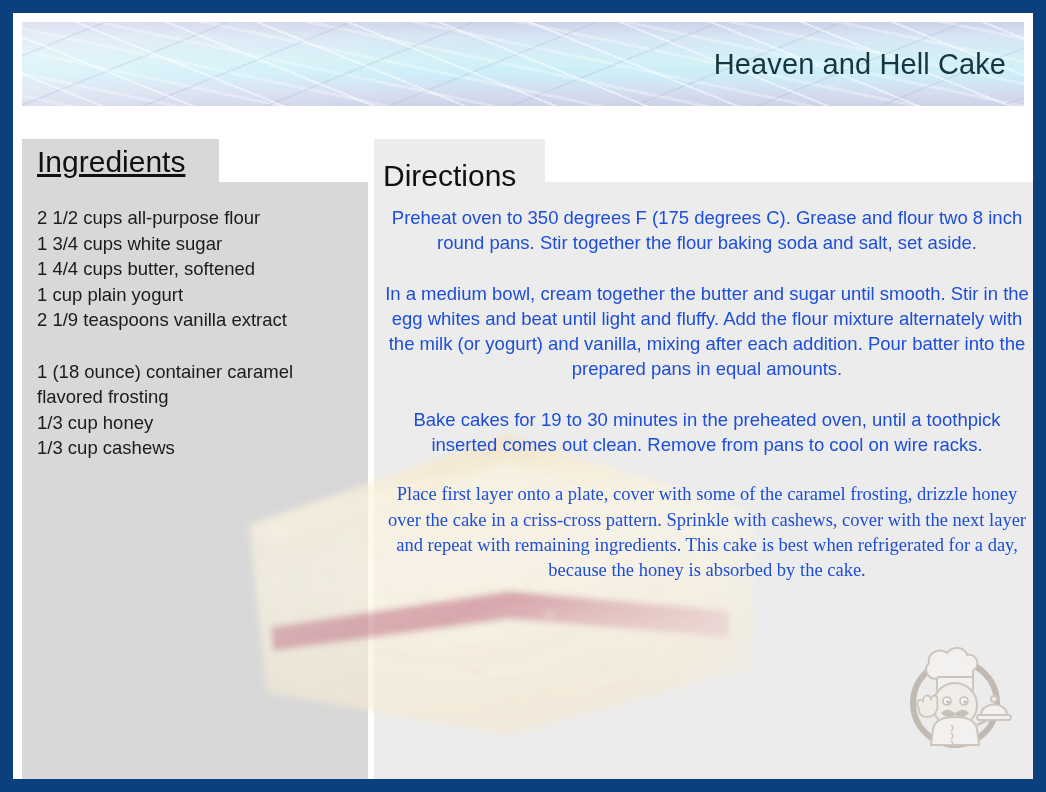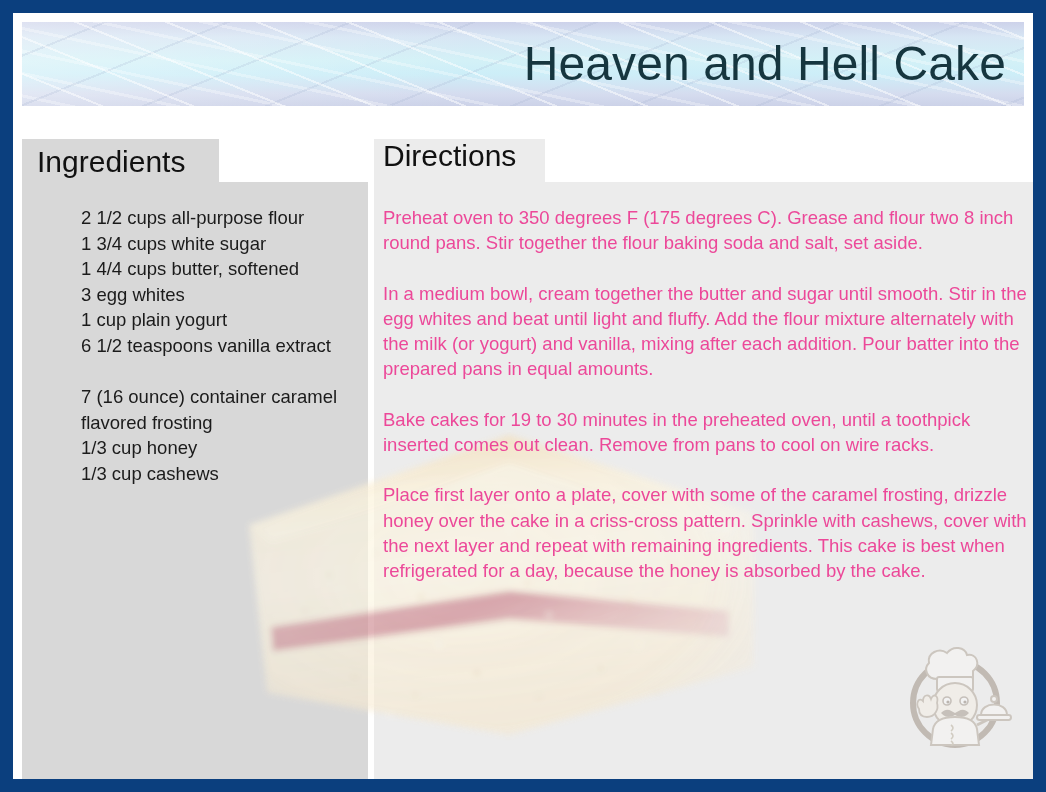--- a/index.html
+++ b/index.html
@@ -40,21 +40,21 @@
       repeating-linear-gradient(22deg, rgba(255,255,255,0.50) 0px, rgba(255,255,255,0.50) 2px, rgba(255,255,255,0) 2px, rgba(255,255,255,0) 34px),
       repeating-linear-gradient(-22deg, rgba(160,175,205,0.20) 0px, rgba(160,175,205,0.20) 2px, rgba(160,175,205,0) 2px, rgba(160,175,205,0) 46px),
       repeating-linear-gradient(12deg, rgba(255,255,255,0.30) 0px, rgba(255,255,255,0.30) 3px, rgba(255,255,255,0) 3px, rgba(255,255,255,0) 22px);
     pointer-events: none;
   }
   .banner-title {
     position: absolute;
     right: 18px;
     top: 50%;
     transform: translateY(-50%);
-    font-size: 48px;
+    font-size: 29px;
     line-height: 1;
     color: #16363f;
     white-space: nowrap;
     letter-spacing: 0.1px;
   }
 
   
   .cake-photo {
     position: absolute;
     left: 196px;
@@ -105,53 +105,53 @@
   }
 
   .section-heading {
     position: absolute;
     font-size: 30px;
     line-height: 1;
     color: #111111;
     white-space: nowrap;
     z-index: 4;
   }
-  .heading-ingredients { left: 24px; top: 134px; }
-  .heading-directions { left: 370px; top: 128px; }
+  .heading-ingredients { left: 24px; top: 134px; text-decoration: underline; }
+  .heading-directions { left: 370px; top: 148px; }
 
   
   .ingredients-text {
     position: absolute;
     left: 24px;
     top: 192px;
     width: 320px;
     font-size: 18.5px;
     line-height: 25.6px;
     color: #1b1b1b;
     z-index: 4;
-    margin-left: 44px;
   }
   .ingredients-text .ing-line { white-space: nowrap; }
   .ingredients-text .ing-line.wrap { white-space: normal; }
   .ingredients-text .ing-gap { height: 25.6px; }
 
   .directions-text {
     position: absolute;
     left: 370px;
     top: 192px;
     width: 648px;
     font-size: 18.5px;
     line-height: 25.3px;
-    color: #ec4899;
+    color: #1d4ed8;
     z-index: 4;
+    text-align: center;
   }
   .directions-text p {
     margin: 0 0 25px 0;
   }
-  .directions-text p:last-child { margin-bottom: 12px; }
+  .directions-text p:last-child { margin-bottom: 12px; font-family: Liberation Serif, serif; }
 
   
   .chef-logo {
     position: absolute;
     right: 16px;
     bottom: 22px;
     width: 124px;
     height: 124px;
     z-index: 5;
     opacity: 0.38;
@@ -242,25 +242,24 @@
     </g>
   </svg>
 
   <div class="section-heading heading-ingredients">Ingredients</div>
   <div class="section-heading heading-directions">Directions</div>
 
   <div class="ingredients-text">
     <div class="ing-line">2 1/2 cups all-purpose flour</div>
     <div class="ing-line">1 3/4 cups white sugar</div>
     <div class="ing-line">1 4/4 cups butter, softened</div>
-    <div class="ing-line">3 egg whites</div>
     <div class="ing-line">1 cup plain yogurt</div>
-    <div class="ing-line">6 1/2 teaspoons vanilla extract</div>
+    <div class="ing-line">2 1/9 teaspoons vanilla extract</div>
     <div class="ing-gap"></div>
-    <div class="ing-line wrap">7 (16 ounce) container caramel flavored frosting</div>
+    <div class="ing-line wrap">1 (18 ounce) container caramel flavored frosting</div>
     <div class="ing-line">1/3 cup honey</div>
     <div class="ing-line">1/3 cup cashews</div>
   </div>
 
   <div class="directions-text">
     <p>Preheat oven to 350 degrees F (175 degrees C). Grease and flour two 8 inch round pans. Stir together the flour baking soda and salt, set aside.</p>
     <p>In a medium bowl, cream together the butter and sugar until smooth. Stir in the egg whites and beat until light and fluffy. Add the flour mixture alternately with the milk (or yogurt) and vanilla, mixing after each addition. Pour batter into the prepared pans in equal amounts.</p>
     <p>Bake cakes for 19 to 30 minutes in the preheated oven, until a toothpick inserted comes out clean. Remove from pans to cool on wire racks.</p>
     <p>Place first layer onto a plate, cover with some of the caramel frosting, drizzle honey over the cake in a criss-cross pattern. Sprinkle with cashews, cover with the next layer and repeat with remaining ingredients. This cake is best when refrigerated for a day, because the honey is absorbed by the cake.</p>
   </div>

